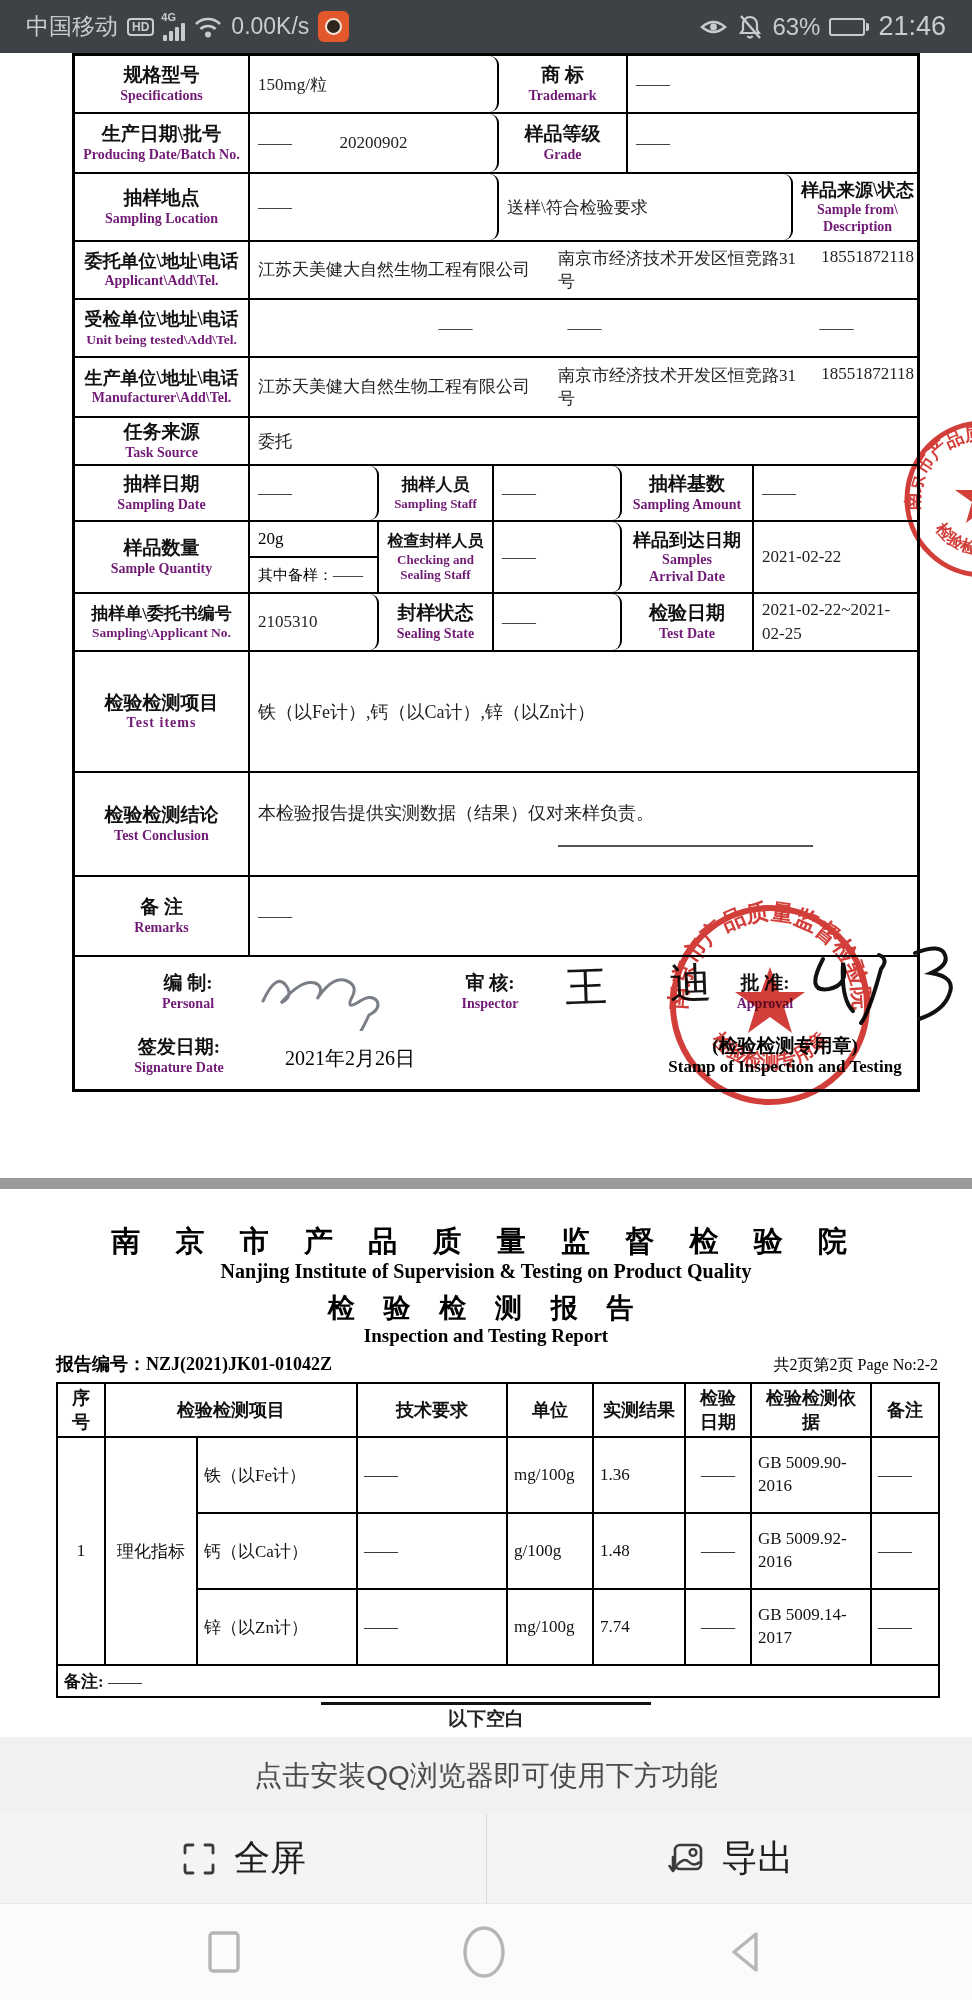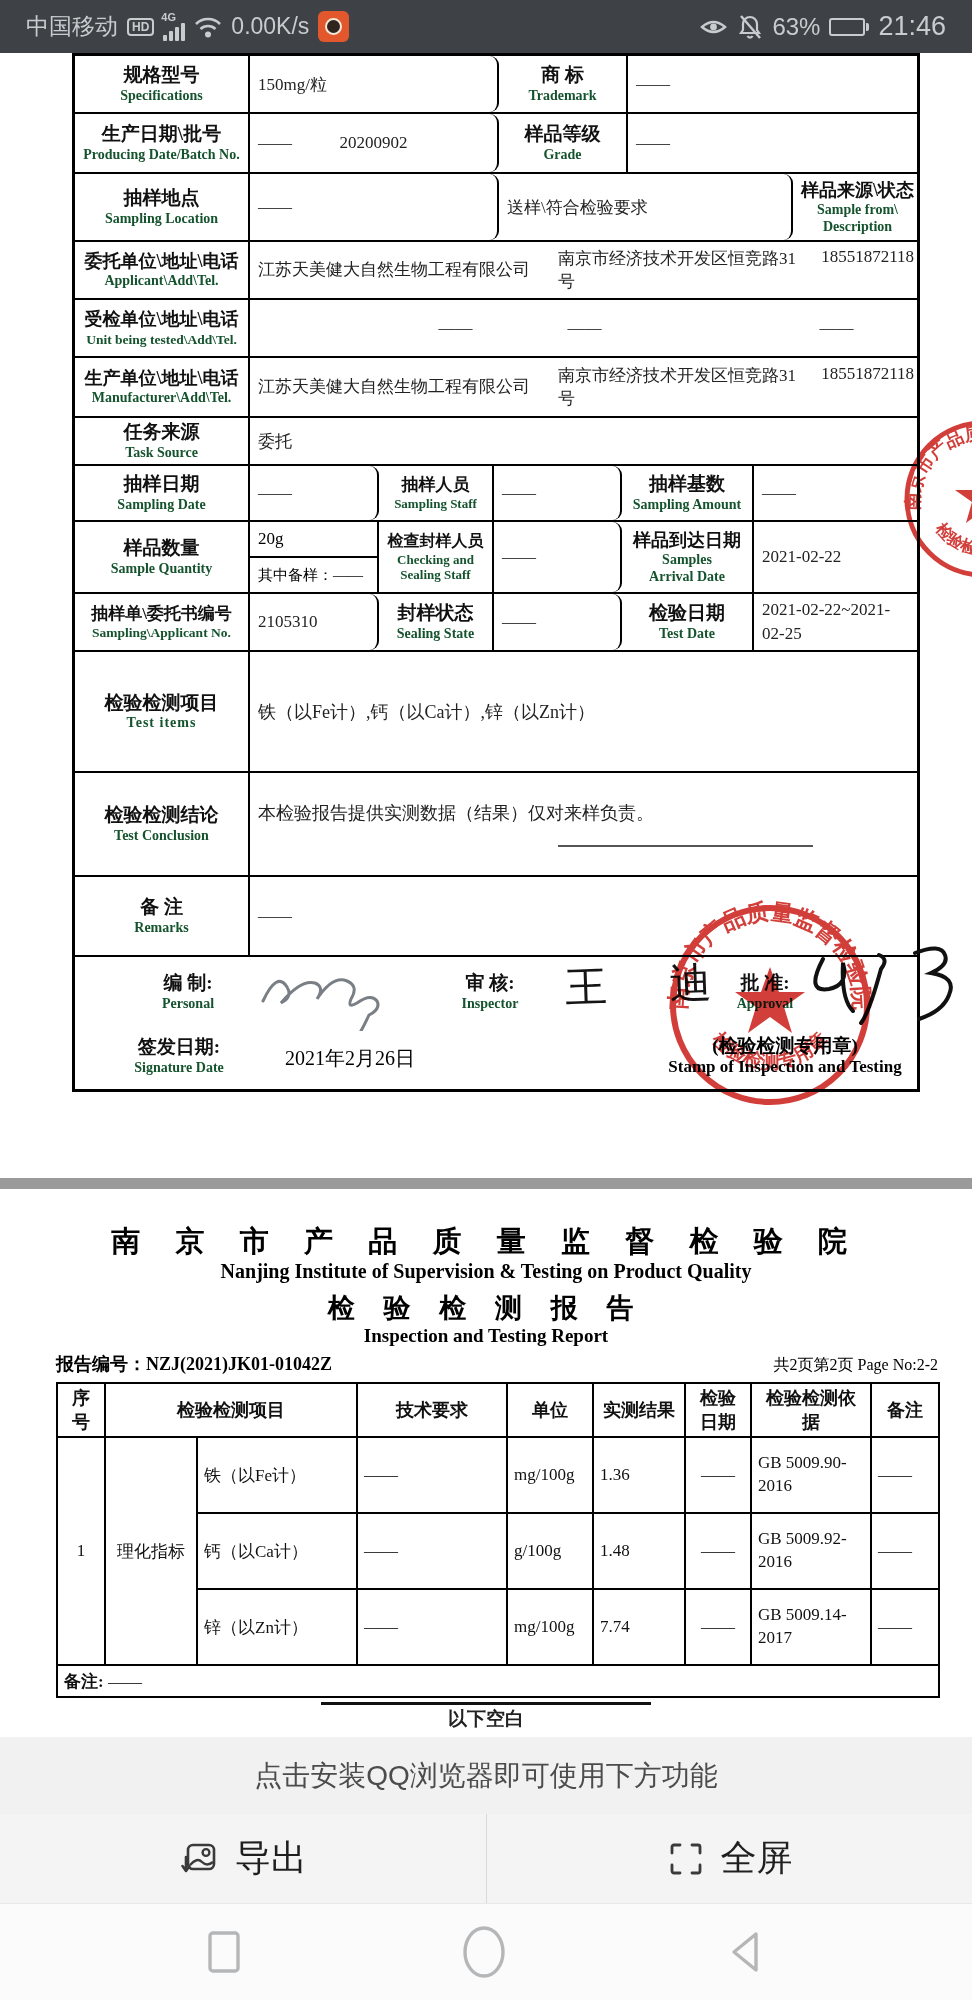--- a/index.html
+++ b/index.html
@@ -31,21 +31,21 @@
   .sb-time { font-size:27px; }
 
   
   .t1 { position:absolute; left:72px; top:53px; width:848px; border:3px solid #000; background:#fff; }
   .tr { display:flex; border-bottom:2px solid #000; }
   .tr:last-child { border-bottom:none; }
   .cell { border-right:2px solid #000; display:flex; flex-direction:column; justify-content:center; overflow:hidden; }
   .cell:last-child { border-right:none; }
   .lab { align-items:center; text-align:center; }
   .cn { font-size:19px; font-weight:700; color:#111; line-height:1.3; }
-  .en { font-size:14px; font-weight:700; color:#14532d; line-height:1.2; }
+  .en { font-size:14px; font-weight:700; color:#701a75; line-height:1.2; }
   .val { font-size:17px; color:#222; padding:4px 8px; justify-content:center;border-radius:9px; }
   .w-l  { width:175px; flex:none; }
   .w-v1 { width:249px; flex:none; }
   .w-l2 { width:129px; flex:none; }
   .w-v2 { width:294px; flex:none; }
   .s-v1 { width:129px; flex:none; }
   .s-l2 { width:115px; flex:none; }
   .s-v2 { width:128px; flex:none; }
   .s-l3 { width:132px; flex:none; }
   .s-v3 { width:148px; flex:none; }
@@ -464,34 +464,34 @@
 
   <div class="endline"></div>
   <div class="blanktxt">以下空白</div>
 
   <div class="banner">
     <span>点击安装QQ浏览器即可使用下方功能</span>
   </div>
 
   <div class="toolbar">
     <div class="tool-btn">
+      <svg width="38" height="38" viewBox="0 0 38 38">
+        <path d="M5 13 V7 a2 2 0 0 1 2-2 h6 M25 5 h6 a2 2 0 0 1 2 2 v6 M33 25 v6 a2 2 0 0 1 -2 2 h-6 M13 33 H7 a2 2 0 0 1 -2-2 v-6" fill="none" stroke="#3a3a3a" stroke-width="2.8" stroke-linecap="round"></path>
+      </svg>
+      <span>全屏</span>
+    </div>
+    <div class="tool-btn">
       <svg width="40" height="40" viewBox="0 0 40 40">
         <rect x="9" y="6" width="26" height="24" rx="5" fill="none" stroke="#3a3a3a" stroke-width="2.6"></rect>
         <circle cx="27" cy="13.5" r="3.4" fill="none" stroke="#3a3a3a" stroke-width="2.4"></circle>
         <path d="M11 26 q7 -8 12 -3 q5 5 11 0" fill="none" stroke="#3a3a3a" stroke-width="2.4"></path>
         <path d="M7 18 v13 M3.5 27 l3.5 5 l3.5 -5" fill="none" stroke="#3a3a3a" stroke-width="2.6" stroke-linecap="round" stroke-linejoin="round"></path>
       </svg>
       <span>导出</span>
     </div>
-    <div class="tool-btn">
-      <svg width="38" height="38" viewBox="0 0 38 38">
-        <path d="M5 13 V7 a2 2 0 0 1 2-2 h6 M25 5 h6 a2 2 0 0 1 2 2 v6 M33 25 v6 a2 2 0 0 1 -2 2 h-6 M13 33 H7 a2 2 0 0 1 -2-2 v-6" fill="none" stroke="#3a3a3a" stroke-width="2.8" stroke-linecap="round"></path>
-      </svg>
-      <span>全屏</span>
-    </div>
   </div>
 
   <div class="navbar">
     <div class="nav-ic">
       <svg width="40" height="48" viewBox="0 0 40 48">
         <rect x="6" y="5" width="28" height="38" rx="3" fill="none" stroke="#b4b6b8" stroke-width="3.4"></rect>
       </svg>
     </div>
     <div class="nav-ic">
       <svg width="48" height="56" viewBox="0 0 48 56">

